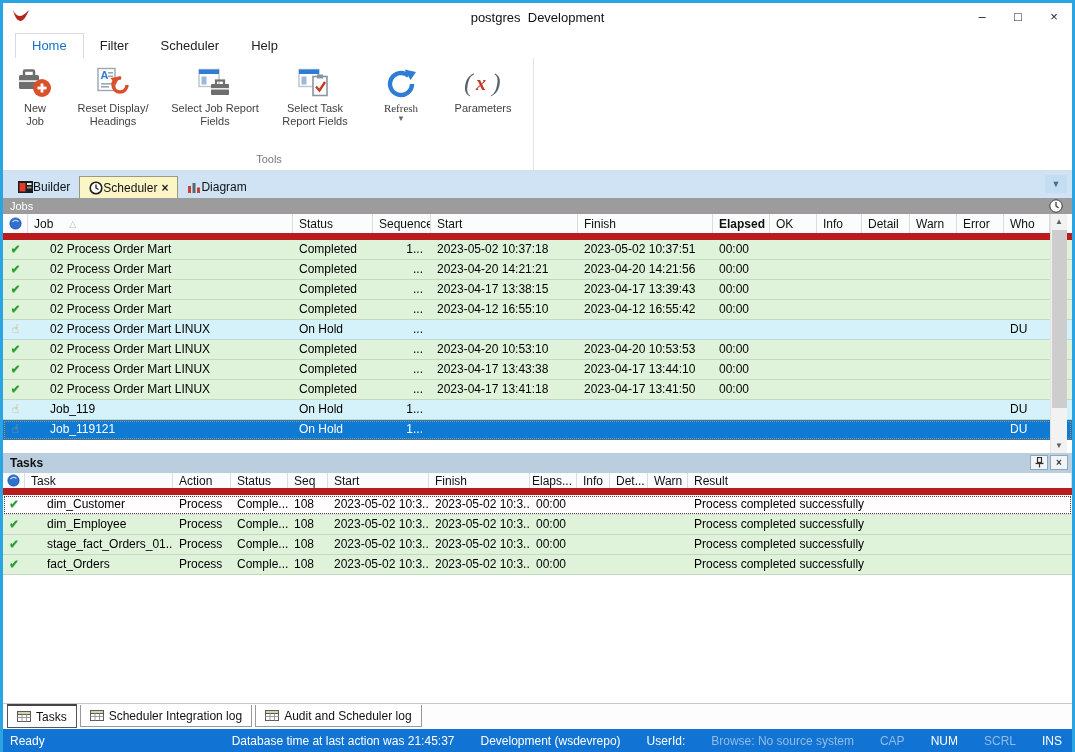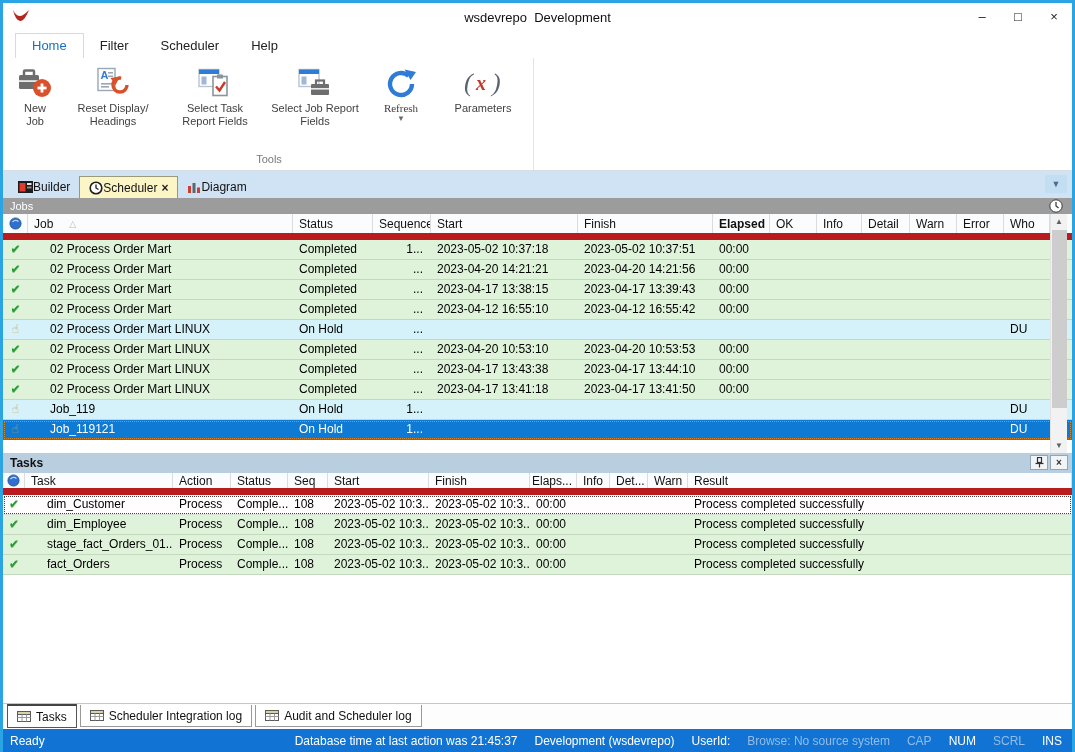--- a/index.html
+++ b/index.html
@@ -83,35 +83,35 @@
   
   .bottabs { height:26px; border-top:1px solid #c6c6c6; background:#fdfdfd; display:flex;
              align-items:flex-start; padding:1px 0 0 4px; flex:none; }
   .btab { display:flex; align-items:center; gap:5px; padding:0 9px; font-size:12px; height:22px;
           border:1px solid #9a9a9a; border-top:none; background:#fff; margin-right:3px; color:#111; }
   .btab.active { border:1px solid #555; border-top:2px solid #444; height:24px; margin-top:-1px; }
 
   
   .statusbar { height:23px; background:#1174d4; color:#fff; display:flex; align-items:center;
                font-size:12px; padding:0 10px 0 7px; flex:none; }
-  .st-cluster { margin-left:auto; display:flex; gap:17px; align-items:center; }
+  .st-cluster { margin-left:auto; display:flex; gap:26px; align-items:center; }
   .st-item.dim { color:#93bce6; }
 </style>
 </head>
 <body>
 
 <div class="window">
 
   <div class="titlebar">
     <span class="logo">
       <svg width="20" height="18" viewBox="0 0 20 18">
           <path d="M2 2 Q5 14 10 13 Q14 12 18 2 Q12 8 9 8 Q5 8 2 2 Z" fill="#b5271e"></path>
         </svg>
     </span>
-    <span class="title">wsdevrepo  Development</span>
+    <span class="title">postgres  Development</span>
     <span class="win-controls">
       <span class="win-btn">–</span>
       <span class="win-btn">□</span>
       <span class="win-btn">×</span>
     </span>
   </div>
 
   <div class="menubar" id="menubar">
       <span class="mtab active">Home</span>
       <span class="mtab">Filter</span>
@@ -149,39 +149,39 @@
               </svg>
             </span>
             <span>Reset Display/ Headings</span>
           </div>
           <div class="rbtn" style="width: 88px;">
             <span class="ric">
               <svg width="34" height="32" viewBox="0 0 34 32">
                 <rect x="1" y="2.5" width="20" height="17" fill="#fff" stroke="#b9c4cf" stroke-width="1.4"></rect>
                 <rect x="1" y="2.5" width="20" height="4.5" fill="#2e7cd6"></rect>
                 <rect x="3.5" y="9.5" width="5" height="8" fill="#9fb7d9"></rect>
-                <rect x="15" y="9.5" width="14" height="19" fill="#fff" stroke="#8a949e" stroke-width="1.6"></rect>
-                <rect x="19" y="7.5" width="6" height="4" fill="#8a949e"></rect>
-                <path d="M18 19.5 l3.5 4 l5.5 -8.5" fill="none" stroke="#c43b2a" stroke-width="2.4"></path>
+                <rect x="18" y="13.5" width="8" height="5" fill="none" stroke="#6e6e6e" stroke-width="2.2"></rect>
+                <rect x="13" y="17" width="18" height="11" rx="1" fill="#6e6e6e"></rect>
+                <rect x="13" y="21" width="18" height="1.6" fill="#fff" opacity=".85"></rect>
               </svg>
             </span>
-            <span>Select Task Report Fields</span>
+            <span>Select Job Report Fields</span>
           </div>
           <div class="rbtn" style="width: 88px;">
             <span class="ric">
               <svg width="34" height="32" viewBox="0 0 34 32">
                 <rect x="1" y="2.5" width="20" height="17" fill="#fff" stroke="#b9c4cf" stroke-width="1.4"></rect>
                 <rect x="1" y="2.5" width="20" height="4.5" fill="#2e7cd6"></rect>
                 <rect x="3.5" y="9.5" width="5" height="8" fill="#9fb7d9"></rect>
-                <rect x="18" y="13.5" width="8" height="5" fill="none" stroke="#6e6e6e" stroke-width="2.2"></rect>
-                <rect x="13" y="17" width="18" height="11" rx="1" fill="#6e6e6e"></rect>
-                <rect x="13" y="21" width="18" height="1.6" fill="#fff" opacity=".85"></rect>
+                <rect x="15" y="9.5" width="14" height="19" fill="#fff" stroke="#8a949e" stroke-width="1.6"></rect>
+                <rect x="19" y="7.5" width="6" height="4" fill="#8a949e"></rect>
+                <path d="M18 19.5 l3.5 4 l5.5 -8.5" fill="none" stroke="#c43b2a" stroke-width="2.4"></path>
               </svg>
             </span>
-            <span>Select Job Report Fields</span>
+            <span>Select Task Report Fields</span>
           </div>
           <div class="rbtn" style="width: 60px; font-family: Liberation Serif, serif;">
             <span class="ric">
               <svg width="34" height="32" viewBox="0 0 34 32">
                 <path d="M28 17 a11 11 0 1 1 -3.4 -8" fill="none" stroke="#2e7cd6" stroke-width="4.4"></path>
                 <polygon points="20.5,2.5 32,5 26.5,13" fill="#2e7cd6"></polygon>
               </svg>
             </span>
             <span>Refresh</span>
             <span class="dd">▼</span>

